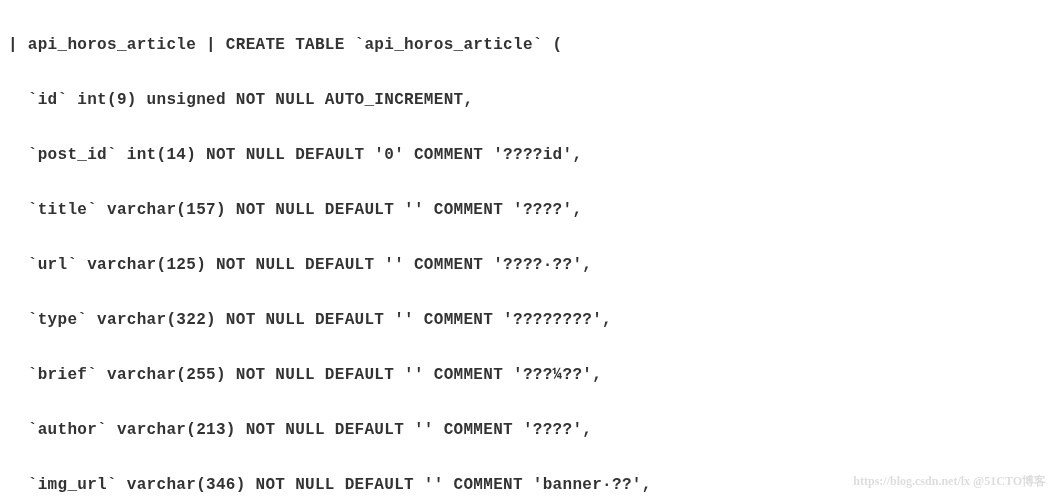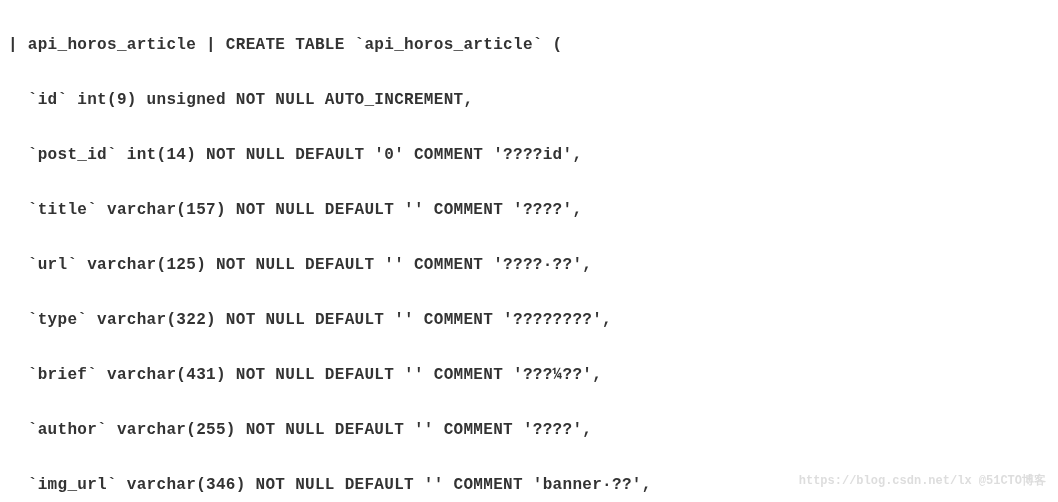--- a/index.html
+++ b/index.html
@@ -13,42 +13,42 @@
       color: #333;
       background: #fff;
       font-weight: 600;
     }
     .watermark {
       position: absolute;
       right: 12px;
       bottom: 10px;
       color: rgba(120,120,120,0.25);
       font-size: 12px;
-      font-family: Liberation Mono, monospace;
+      font-family: Liberation Serif, serif;
       letter-spacing: 0;
       white-space: nowrap;
     }
   </style>
 </head>
 <body>
 <span>| api_horos_article | CREATE TABLE `api_horos_article` (
 </span>
 <span>  `id` int(9) unsigned NOT NULL AUTO_INCREMENT,
 </span>
 <span>  `post_id` int(14) NOT NULL DEFAULT '0' COMMENT '????id',
 </span>
 <span>  `title` varchar(157) NOT NULL DEFAULT '' COMMENT '????',
 </span>
 <span>  `url` varchar(125) NOT NULL DEFAULT '' COMMENT '????·??',
 </span>
 <span>  `type` varchar(322) NOT NULL DEFAULT '' COMMENT '????????',
 </span>
-<span>  `brief` varchar(431) NOT NULL DEFAULT '' COMMENT '???¼??',
+<span>  `brief` varchar(255) NOT NULL DEFAULT '' COMMENT '???¼??',
 </span>
-<span>  `author` varchar(255) NOT NULL DEFAULT '' COMMENT '????',
+<span>  `author` varchar(213) NOT NULL DEFAULT '' COMMENT '????',
 </span>
 <span>  `img_url` varchar(346) NOT NULL DEFAULT '' COMMENT 'banner·??',
 </span>
 
 
 
 
 
 
 

